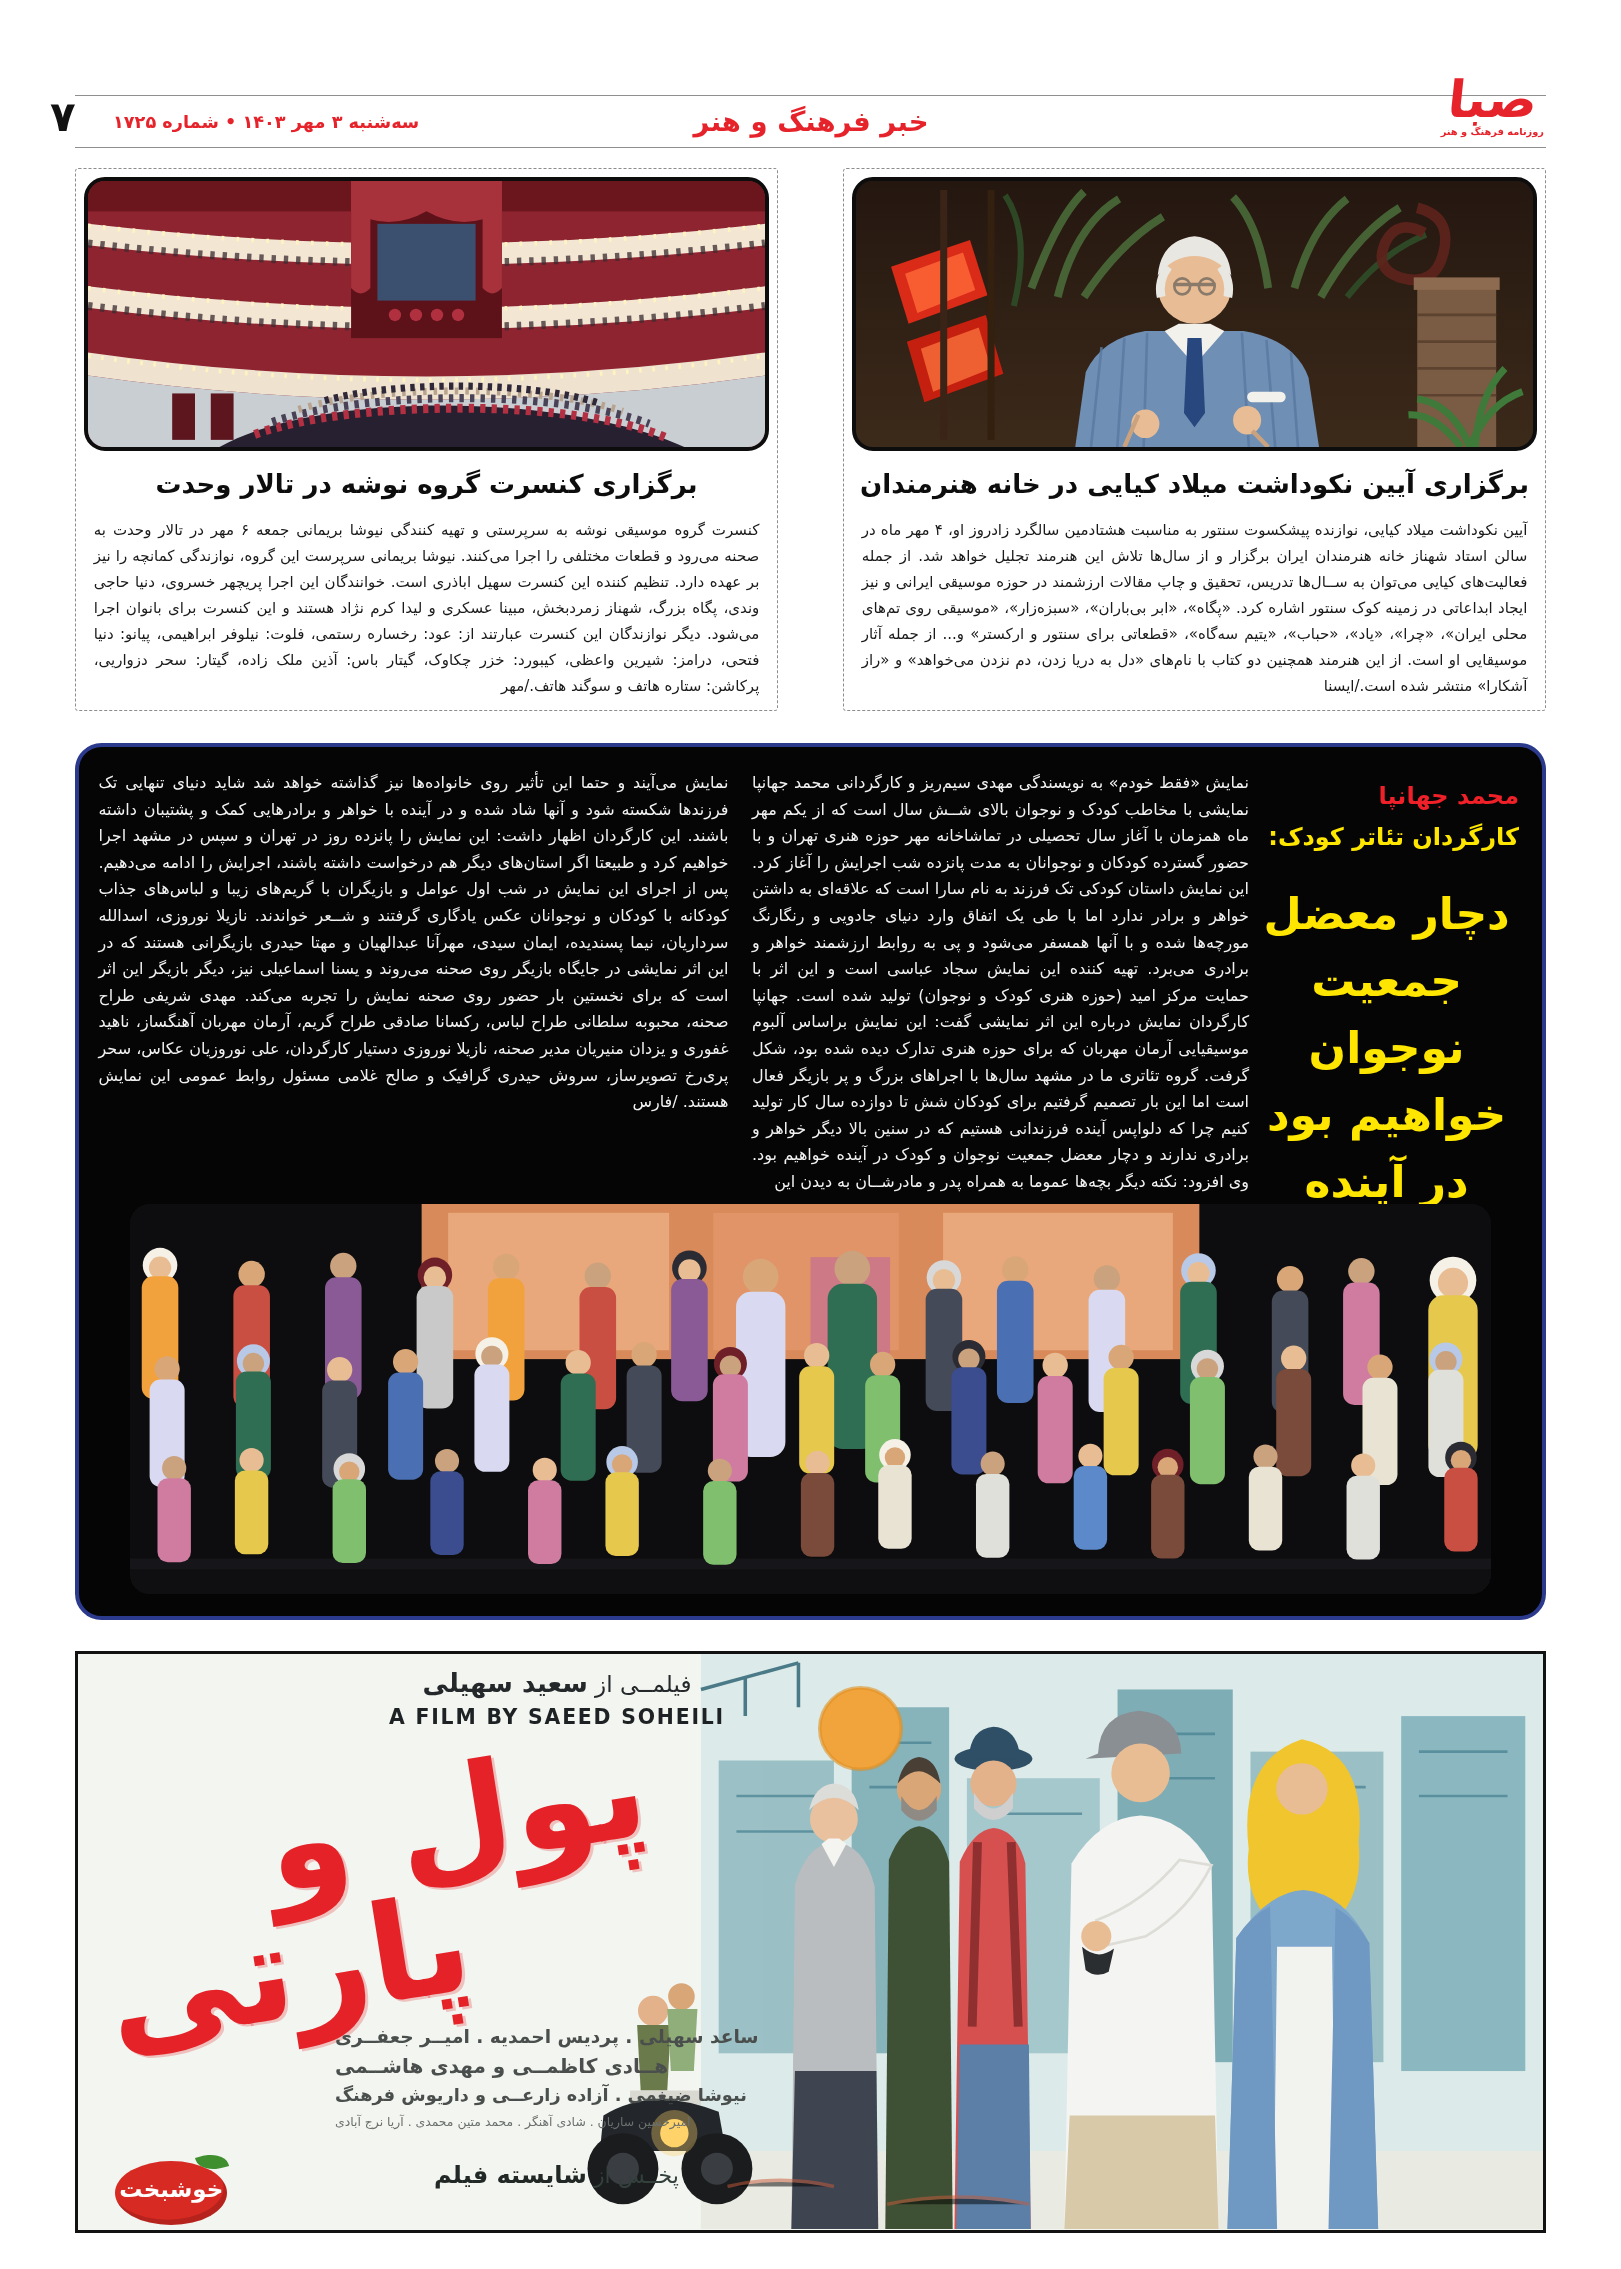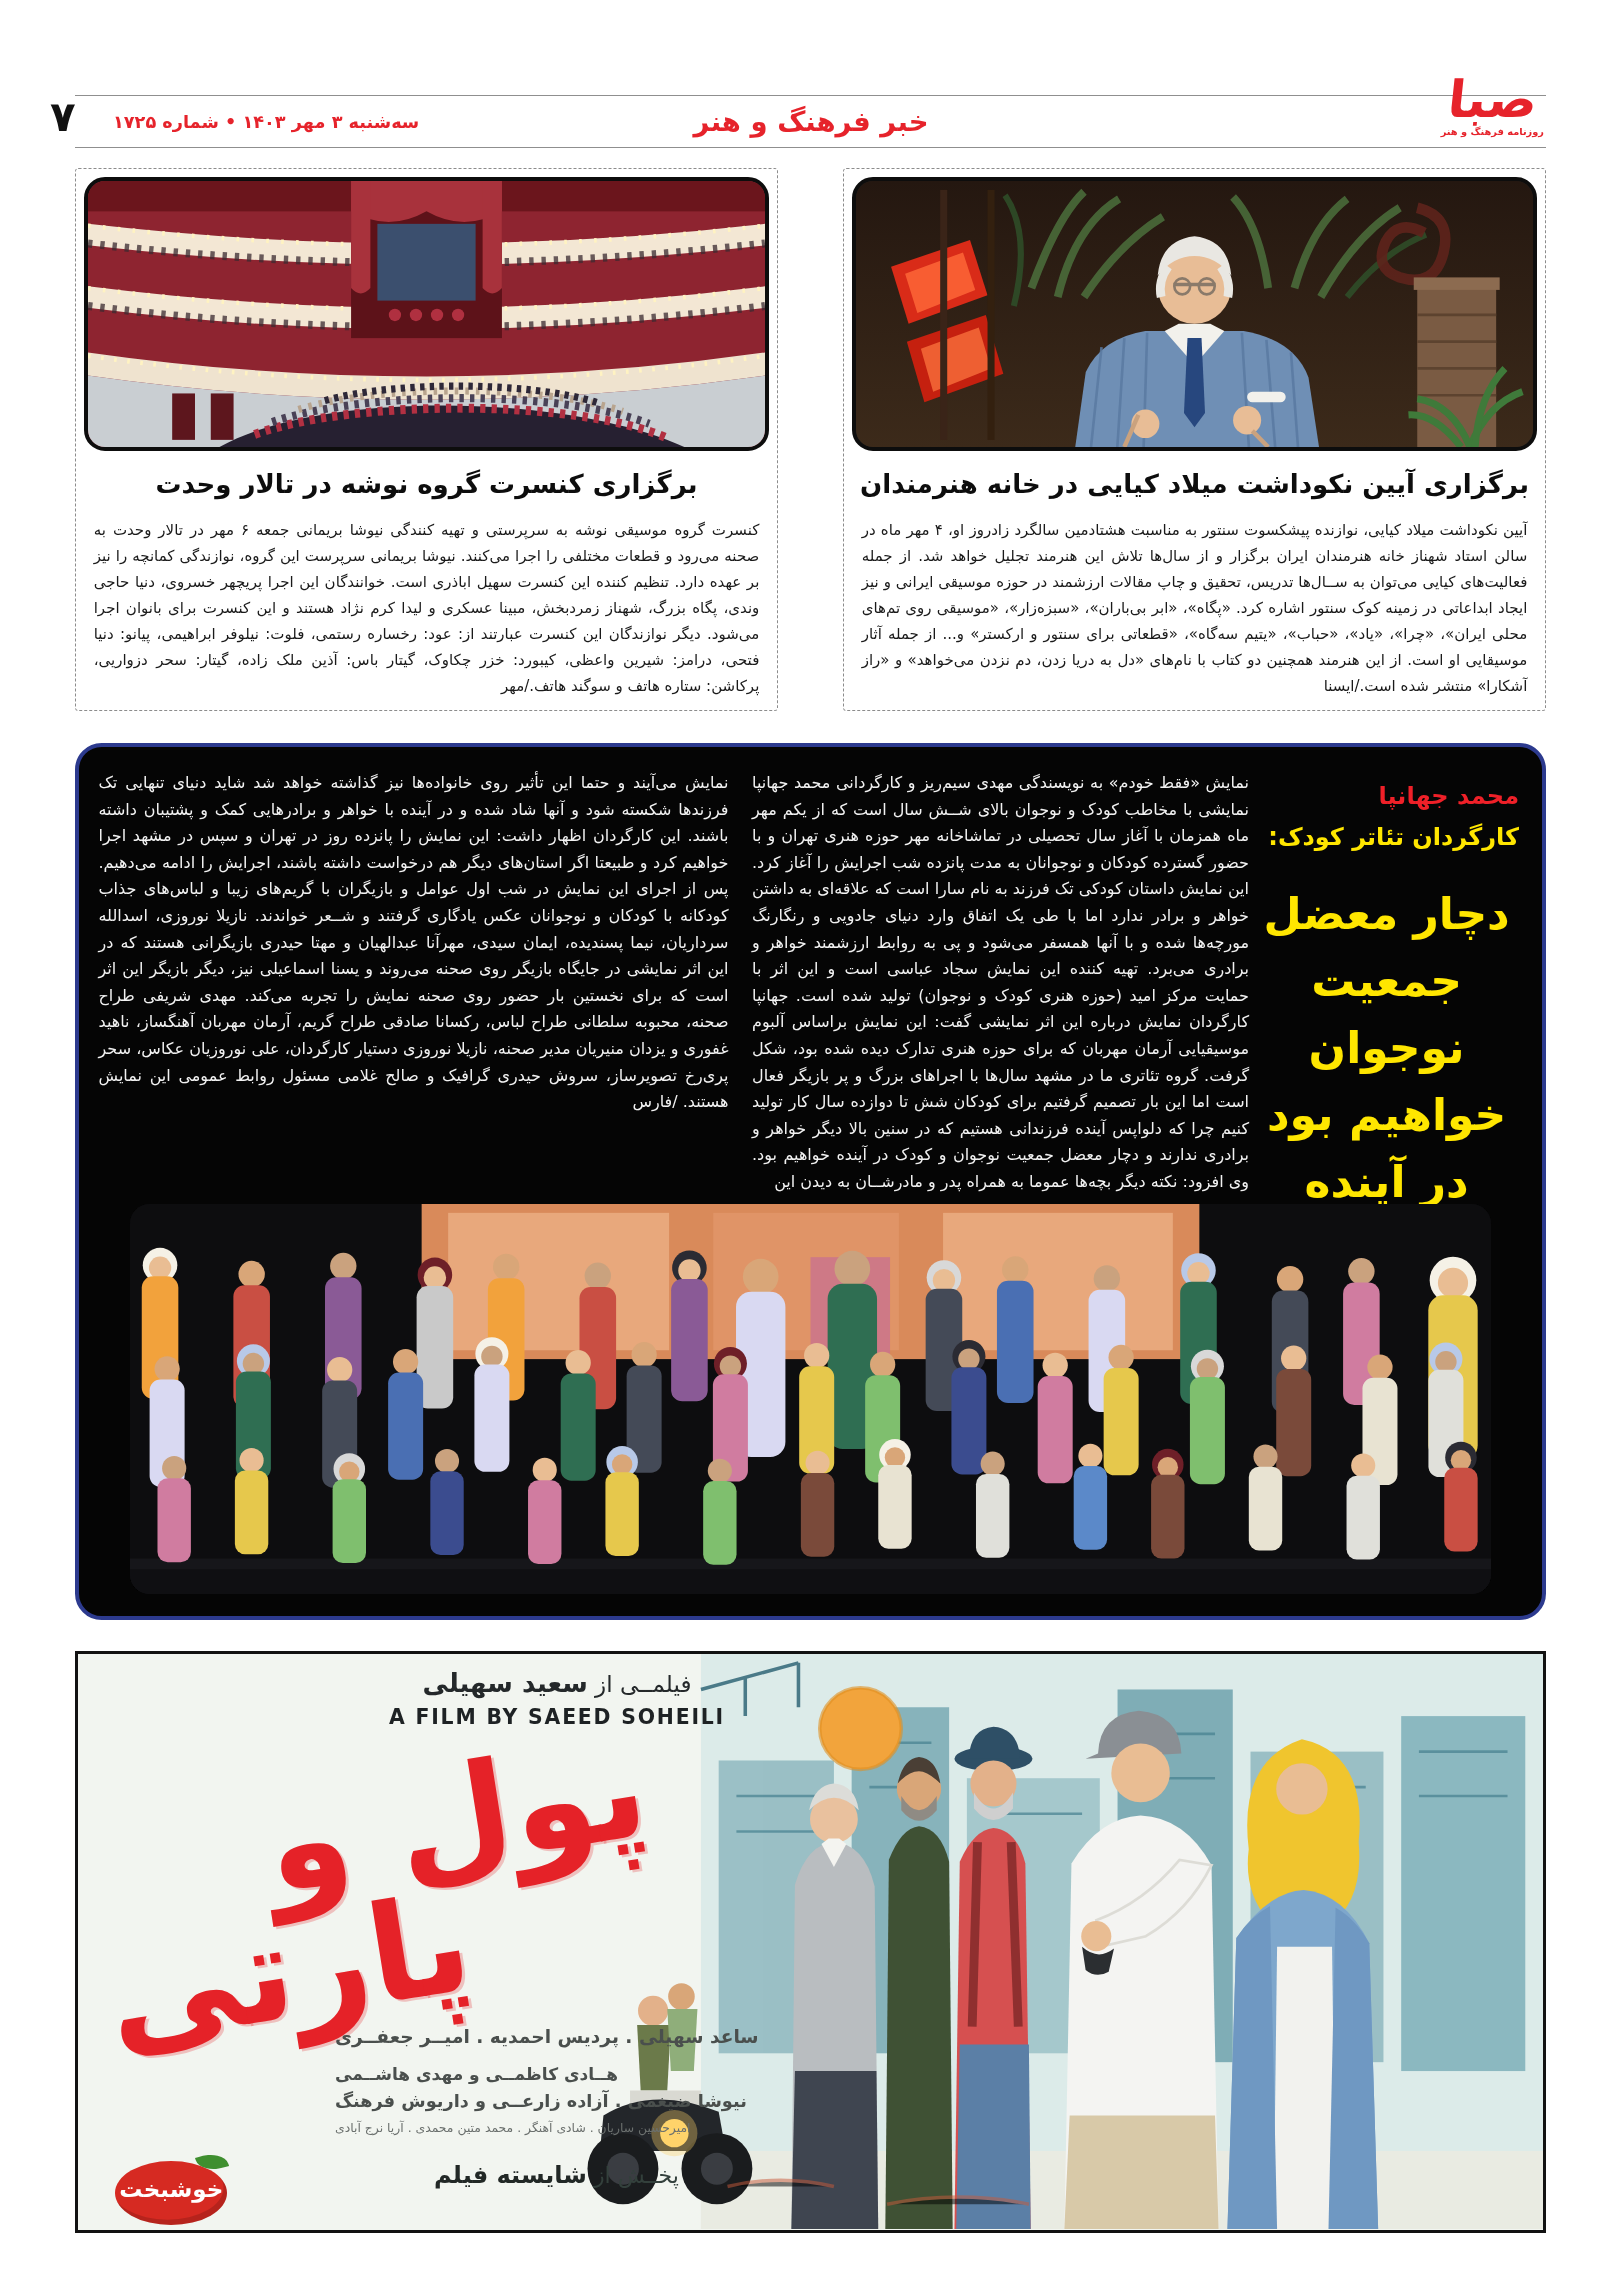--- a/index.html
+++ b/index.html
@@ -36,21 +36,21 @@
   .poster-box{position:absolute;top:1651px;left:75px;width:1471px;height:582px;background:#f2f5f0;border:3.5px solid #121212;box-sizing:border-box;overflow:hidden;}
   .poster-illus{position:absolute;right:0;top:0;width:975px;height:575px;}
   .poster-credit-fa{position:absolute;left:266px;top:14px;width:426px;text-align:center;font-size:23px;color:#24282a;direction:rtl;}
   .poster-credit-fa b{font-size:26px;margin-top:32px;}
   .poster-credit-en{position:absolute;left:266px;top:51px;width:426px;text-align:center;font-size:20.4px;font-weight:bold;letter-spacing:1.8px;color:#1e2224;}
   .poster-title-l1,.poster-title-l2{position:absolute;color:#e52228;font-weight:bold;transform:rotate(-9deg);text-shadow:2.7px 2.7px 0 rgba(229,34,40,.25);}
   .poster-title-l1{left:186px;top:85px;font-size:135px;}
   .poster-title-l2{left:26.6px;top:238px;font-size:135px;}
   .poster-cast{position:absolute;left:257px;top:372px;width:443px;text-align:left;direction:rtl;color:#4a4f4d;}
   .poster-cast .l1{font-size:18.6px;font-weight:bold;letter-spacing:0.9px;}
-  .poster-cast .l2{font-size:17px;font-weight:bold;margin-top:17px;}
+  .poster-cast .l2{font-size:20px;font-weight:bold;margin-top:7px;}
   .poster-cast .l3{font-size:17.7px;font-weight:bold;margin-top:7px;}
   .poster-cast .crew{font-size:12.4px;margin-top:8.9px;color:#6b706e;}
   .poster-dist{position:absolute;left:257px;top:507px;width:443px;text-align:center;font-size:22px;color:#33403c;direction:rtl;}
   .poster-dist b{font-size:24px;color:#222826;}
   .badge{position:absolute;left:32px;top:495px;width:124px;height:82px;}
   .badge .oval{position:absolute;left:5.3px;top:12.4px;width:112px;height:64px;background:#d62a22;border-radius:50%;box-shadow:inset -3.5px -5.3px 0 rgba(0,0,0,.15);}
   .badge .leaf{position:absolute;right:7px;top:3.5px;width:30px;height:17.7px;background:#3f8f2f;border-radius:0 90% 0 90%;transform:rotate(-18deg);}
   .badge .txt{position:absolute;left:5.3px;top:26.6px;width:112px;text-align:center;color:#fff;font-size:23px;font-weight:bold;direction:rtl;}
 </style>
 </head>

